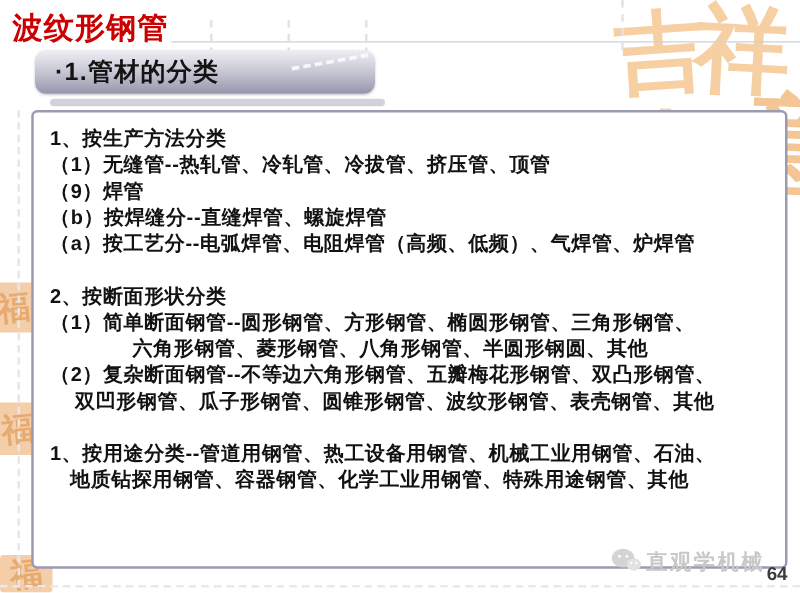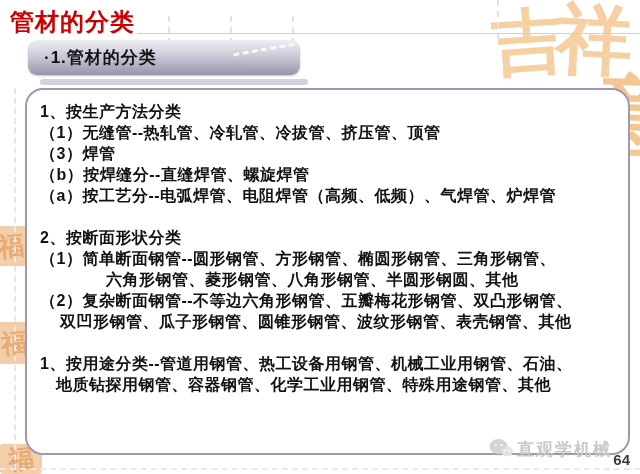--- a/index.html
+++ b/index.html
@@ -45,35 +45,35 @@
 
   
   .banner{
     position:absolute;left:28px;top:40px;width:272px;height:35px;z-index:2;
     border-radius:9px;
     background:linear-gradient(to bottom,#eeeef3 0%,#cbcbd8 45%,#9696ab 100%);
     box-shadow:0 1px 2px rgba(120,120,140,.45);
     display:flex;align-items:center;
   }
   .banner-label{
-    margin-left:16px;color:#141414;font-size:17px;font-weight:bold;letter-spacing:1px;
+    margin-left:16px;color:#141414;font-size:20px;font-weight:bold;letter-spacing:1px;
   }
   .banner-dashes{
     position:absolute;left:205px;top:8px;width:62px;height:0;
     border-top:3px dashed #fbfbfd;transform:rotate(-10deg);opacity:.9;
   }
   .banner-reflection{
     position:absolute;left:40px;top:79px;width:268px;height:6px;z-index:1;
     background:#c3c3d2;border-radius:3px;opacity:.75;
   }
 
   
   .main-box{
     position:absolute;left:25px;top:88px;width:601px;height:363px;z-index:1;
-    background:#ffffff;border:2px solid #9a9ab2;border-radius:18px;
+    background:#ffffff;border:2px solid #9a9ab2;border-radius:5px;
   }
   .box-text{
     position:absolute;left:13px;top:11px;right:6px;
     color:#121212;font-size:16px;font-weight:bold;letter-spacing:.5px;
   }
   .ln{line-height:21px;white-space:nowrap;}
   .gap{margin-top:21px;}
   .ind66{padding-left:66px;}
   .ind20{padding-left:20px;}
   .ind16{padding-left:16px;}
@@ -110,33 +110,33 @@
     </div>
 
   <div class="vdash vd-1"></div>
   <div class="vdash vd-2"></div>
   <div class="vdash vd-3"></div>
   <div class="vdash vd-4"></div>
   <div class="vdash vd-left"></div>
   <div class="hdash-bottom"></div>
   <div class="title-rule"></div>
 
-  <div class="slide-title">管材的分类</div>
+  <div class="slide-title">波纹形钢管</div>
 
   <div class="banner">
     <span class="banner-label">·1.管材的分类</span>
     <div class="banner-dashes"></div>
   </div>
   <div class="banner-reflection"></div>
 
   <div class="main-box">
     <div class="box-text">
       <div class="ln">1、按生产方法分类</div>
       <div class="ln">（1）无缝管--热轧管、冷轧管、冷拔管、挤压管、顶管</div>
-      <div class="ln">（3）焊管</div>
+      <div class="ln">（9）焊管</div>
       <div class="ln">（b）按焊缝分--直缝焊管、螺旋焊管</div>
       <div class="ln">（a）按工艺分--电弧焊管、电阻焊管（高频、低频）、气焊管、炉焊管</div>
       <div class="ln gap">2、按断面形状分类</div>
       <div class="ln">（1）简单断面钢管--圆形钢管、方形钢管、椭圆形钢管、三角形钢管、</div>
       <div class="ln ind66">六角形钢管、菱形钢管、八角形钢管、半圆形钢圆、其他</div>
       <div class="ln">（2）复杂断面钢管--不等边六角形钢管、五瓣梅花形钢管、双凸形钢管、</div>
       <div class="ln ind20">双凹形钢管、瓜子形钢管、圆锥形钢管、波纹形钢管、表壳钢管、其他</div>
       <div class="ln gap">1、按用途分类--管道用钢管、热工设备用钢管、机械工业用钢管、石油、</div>
       <div class="ln ind16">地质钻探用钢管、容器钢管、化学工业用钢管、特殊用途钢管、其他</div>
     </div>

